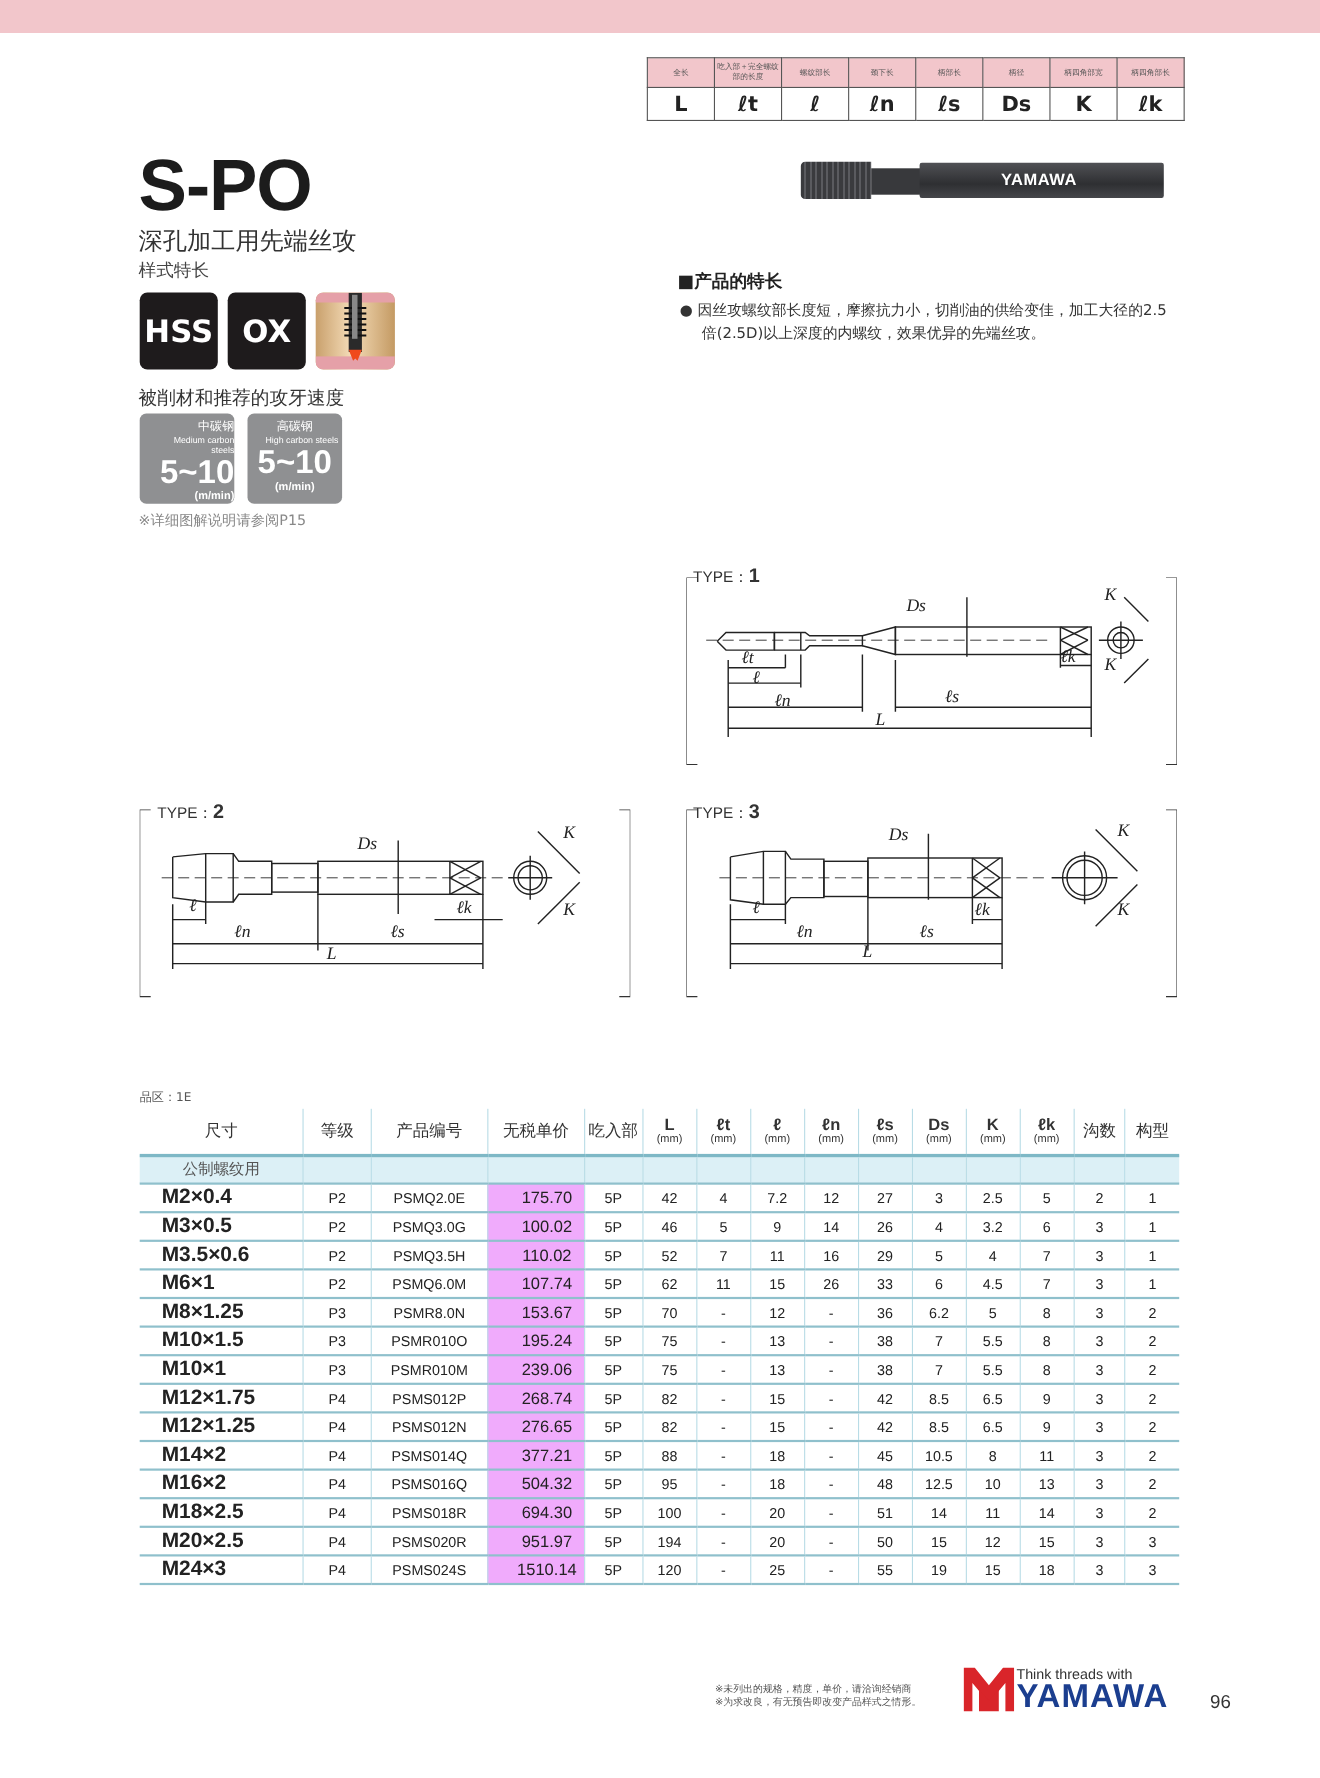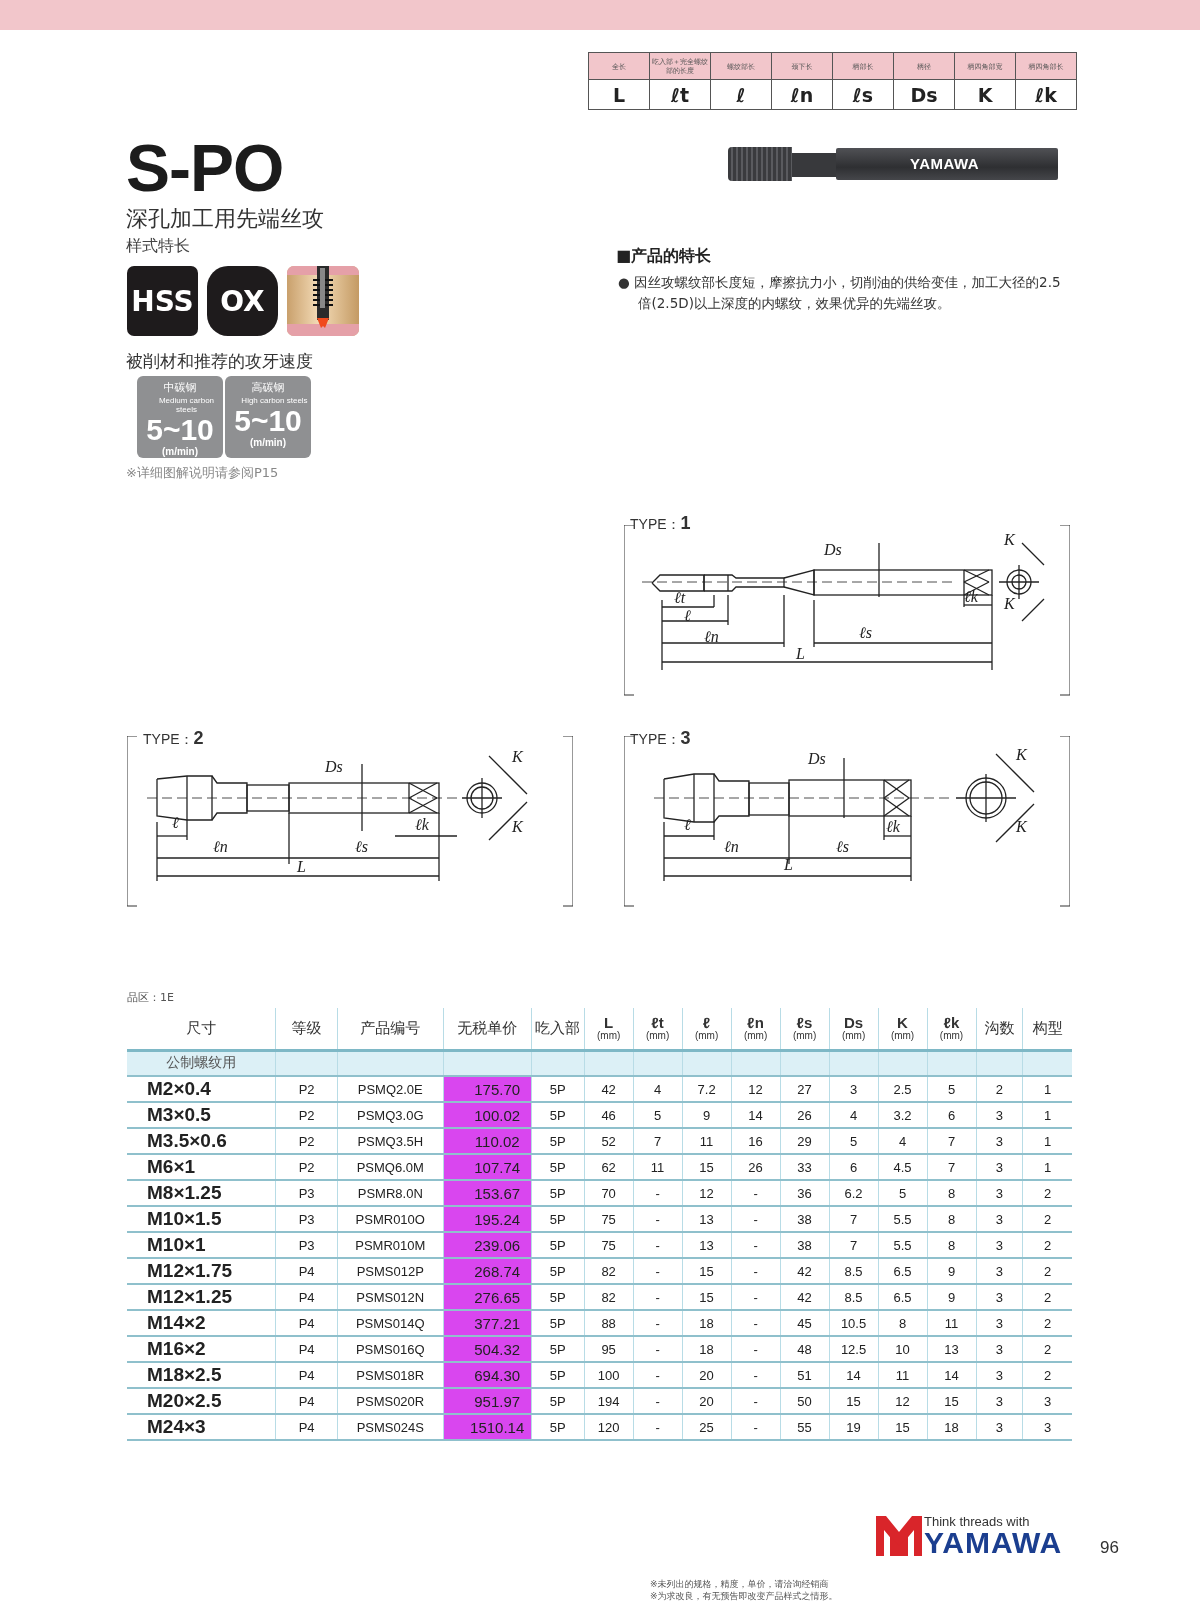--- a/index.html
+++ b/index.html
@@ -14,28 +14,28 @@
   .sym-table .sym-h { background: #f2c6cb; height: 27px; font-size: 7px; color: #555; line-height: 9px; padding: 1px; }
   .sym-table .sym-v { height: 30px; font-size: 19px; font-weight: bold; color: #222; font-family: "DejaVu Sans", sans-serif; }
 
   
   .title { position: absolute; left: 126px; top: 133px; font-size: 66px; font-weight: bold; letter-spacing: -1px; color: #1c1c1c; line-height: 70px; }
   .subtitle { position: absolute; left: 126px; top: 204px; font-size: 22px; color: #333; font-family: "DejaVu Sans", sans-serif; }
   .spec-label { position: absolute; left: 126px; top: 236px; font-size: 16px; color: #444; font-family: "DejaVu Sans", sans-serif; }
 
   .badge { position: absolute; top: 266px; width: 71px; height: 70px; background: #1e1b1c; border-radius: 7px; color: #fff; font-weight: bold; font-size: 28px; display: flex; align-items: center; justify-content: center; font-family: "DejaVu Sans", sans-serif; }
   .badge-hss { left: 127px; }
-  .badge-ox { left: 207px; border-radius: 21px; }
+  .badge-ox { left: 207px; }
   .badge-img { position: absolute; left: 287px; top: 266px; width: 72px; height: 70px; border-radius: 7px; overflow: hidden; background: linear-gradient(90deg, #c9a06c 0%, #f4dcb8 45%, #c49a63 100%); }
   .badge-img .pink-t { position: absolute; left: 0; top: 0; width: 100%; height: 9px; background: #e5a0a8; }
   .badge-img .pink-b { position: absolute; left: 0; bottom: 0; width: 100%; height: 12px; background: #e5a0a8; }
 
   .speed-title { position: absolute; left: 126px; top: 350px; font-size: 17px; color: #333; font-family: "DejaVu Sans", sans-serif; }
   .speed-box { position: absolute; top: 376px; width: 86px; height: 82px; background: #8f9092; border-radius: 6px; color: #fff; text-align: center; }
-  .speed-box.b1 { left: 137px; }
+  .speed-box.b1 { left: 127px; text-align: right; }
   .speed-box.b2 { left: 225px; }
   .speed-box .cn { font-size: 11px; margin-top: 4px; font-family: "DejaVu Sans", sans-serif; }
   .speed-box .en { font-size: 8px; margin-top: 1px; margin-left: 13px; }
   .speed-box .val { font-size: 30px; font-weight: bold; line-height: 32px; }
   .speed-box .unit { font-size: 10px; font-weight: bold; }
   .ref-note { position: absolute; left: 126px; top: 464px; font-size: 13px; color: #888; font-family: "DejaVu Sans", sans-serif; }
 
   
   .tap-photo { position: absolute; left: 728px; top: 147px; width: 335px; height: 34px; }
   .tap-photo .thread { position: absolute; left: 0; top: 0; width: 64px; height: 34px; background: repeating-linear-gradient(90deg, #3a3b3e 0 3px, #5a5b5f 3px 5px); border-radius: 4px 0 0 4px; }
@@ -56,25 +56,25 @@
   
   .area-label { position: absolute; left: 127px; top: 990px; font-size: 11px; color: #555; font-family: "DejaVu Sans", sans-serif; }
   .spec-table { position: absolute; left: 127px; top: 1008px; border-collapse: collapse; width: 945px; }
   .spec-table th { height: 42px; font-weight: normal; font-size: 15px; color: #333; border-left: 1px solid #b8dce6; border-bottom: 3px solid #7eb8c6; font-family: "DejaVu Sans", sans-serif; text-align: center; }
   .spec-table th:first-child { border-left: none; }
   .spec-table th .sym { font-size: 15px; font-weight: bold; display: block; line-height: 15px; font-family: "Liberation Sans", sans-serif; }
   .spec-table th .mm { font-size: 10px; display: block; line-height: 11px; font-family: "Liberation Sans", sans-serif; }
   .spec-table td { height: 26px; font-size: 13px; text-align: center; border-left: 1px solid #b8dce6; border-bottom: 2px solid #8fc0cc; color: #222; }
   .spec-table td:first-child { border-left: none; text-align: left; padding-left: 20px; font-weight: bold; font-size: 19px; }
   .spec-table tr.group td { background: #dcf0f6; font-weight: normal; font-size: 14px; color: #555; font-family: "DejaVu Sans", sans-serif; padding-left: 0; text-align: center; }
-  .spec-table td.price { background: #d946ef; font-size: 15px; padding-left: 20px; }
+  .spec-table td.price { background: #f0abfc; font-size: 15px; padding-left: 20px; }
   .spec-table td.grade, .spec-table td.code { font-size: 13px; }
 
   
-  .footer-notes { position: absolute; left: 650px; top: 1530px; font-size: 9px; line-height: 12px; color: #555; font-family: "DejaVu Sans", sans-serif; margin-top: 48px; }
+  .footer-notes { position: absolute; left: 650px; top: 1530px; font-size: 9px; line-height: 12px; color: #555; font-family: "DejaVu Sans", sans-serif; }
   .logo-mark { position: absolute; left: 876px; top: 1516px; width: 46px; height: 40px; }
   .tagline { position: absolute; left: 924px; top: 1514px; font-size: 13px; color: #333; }
   .logo-text { position: absolute; left: 924px; top: 1526px; font-size: 30px; font-weight: bold; color: #1b3e8f; letter-spacing: 1px; }
   .page-num { position: absolute; left: 1100px; top: 1538px; font-size: 17px; color: #333; }
 </style>
 </head>
 <body>
 
 <div class="top-band"></div>
 

